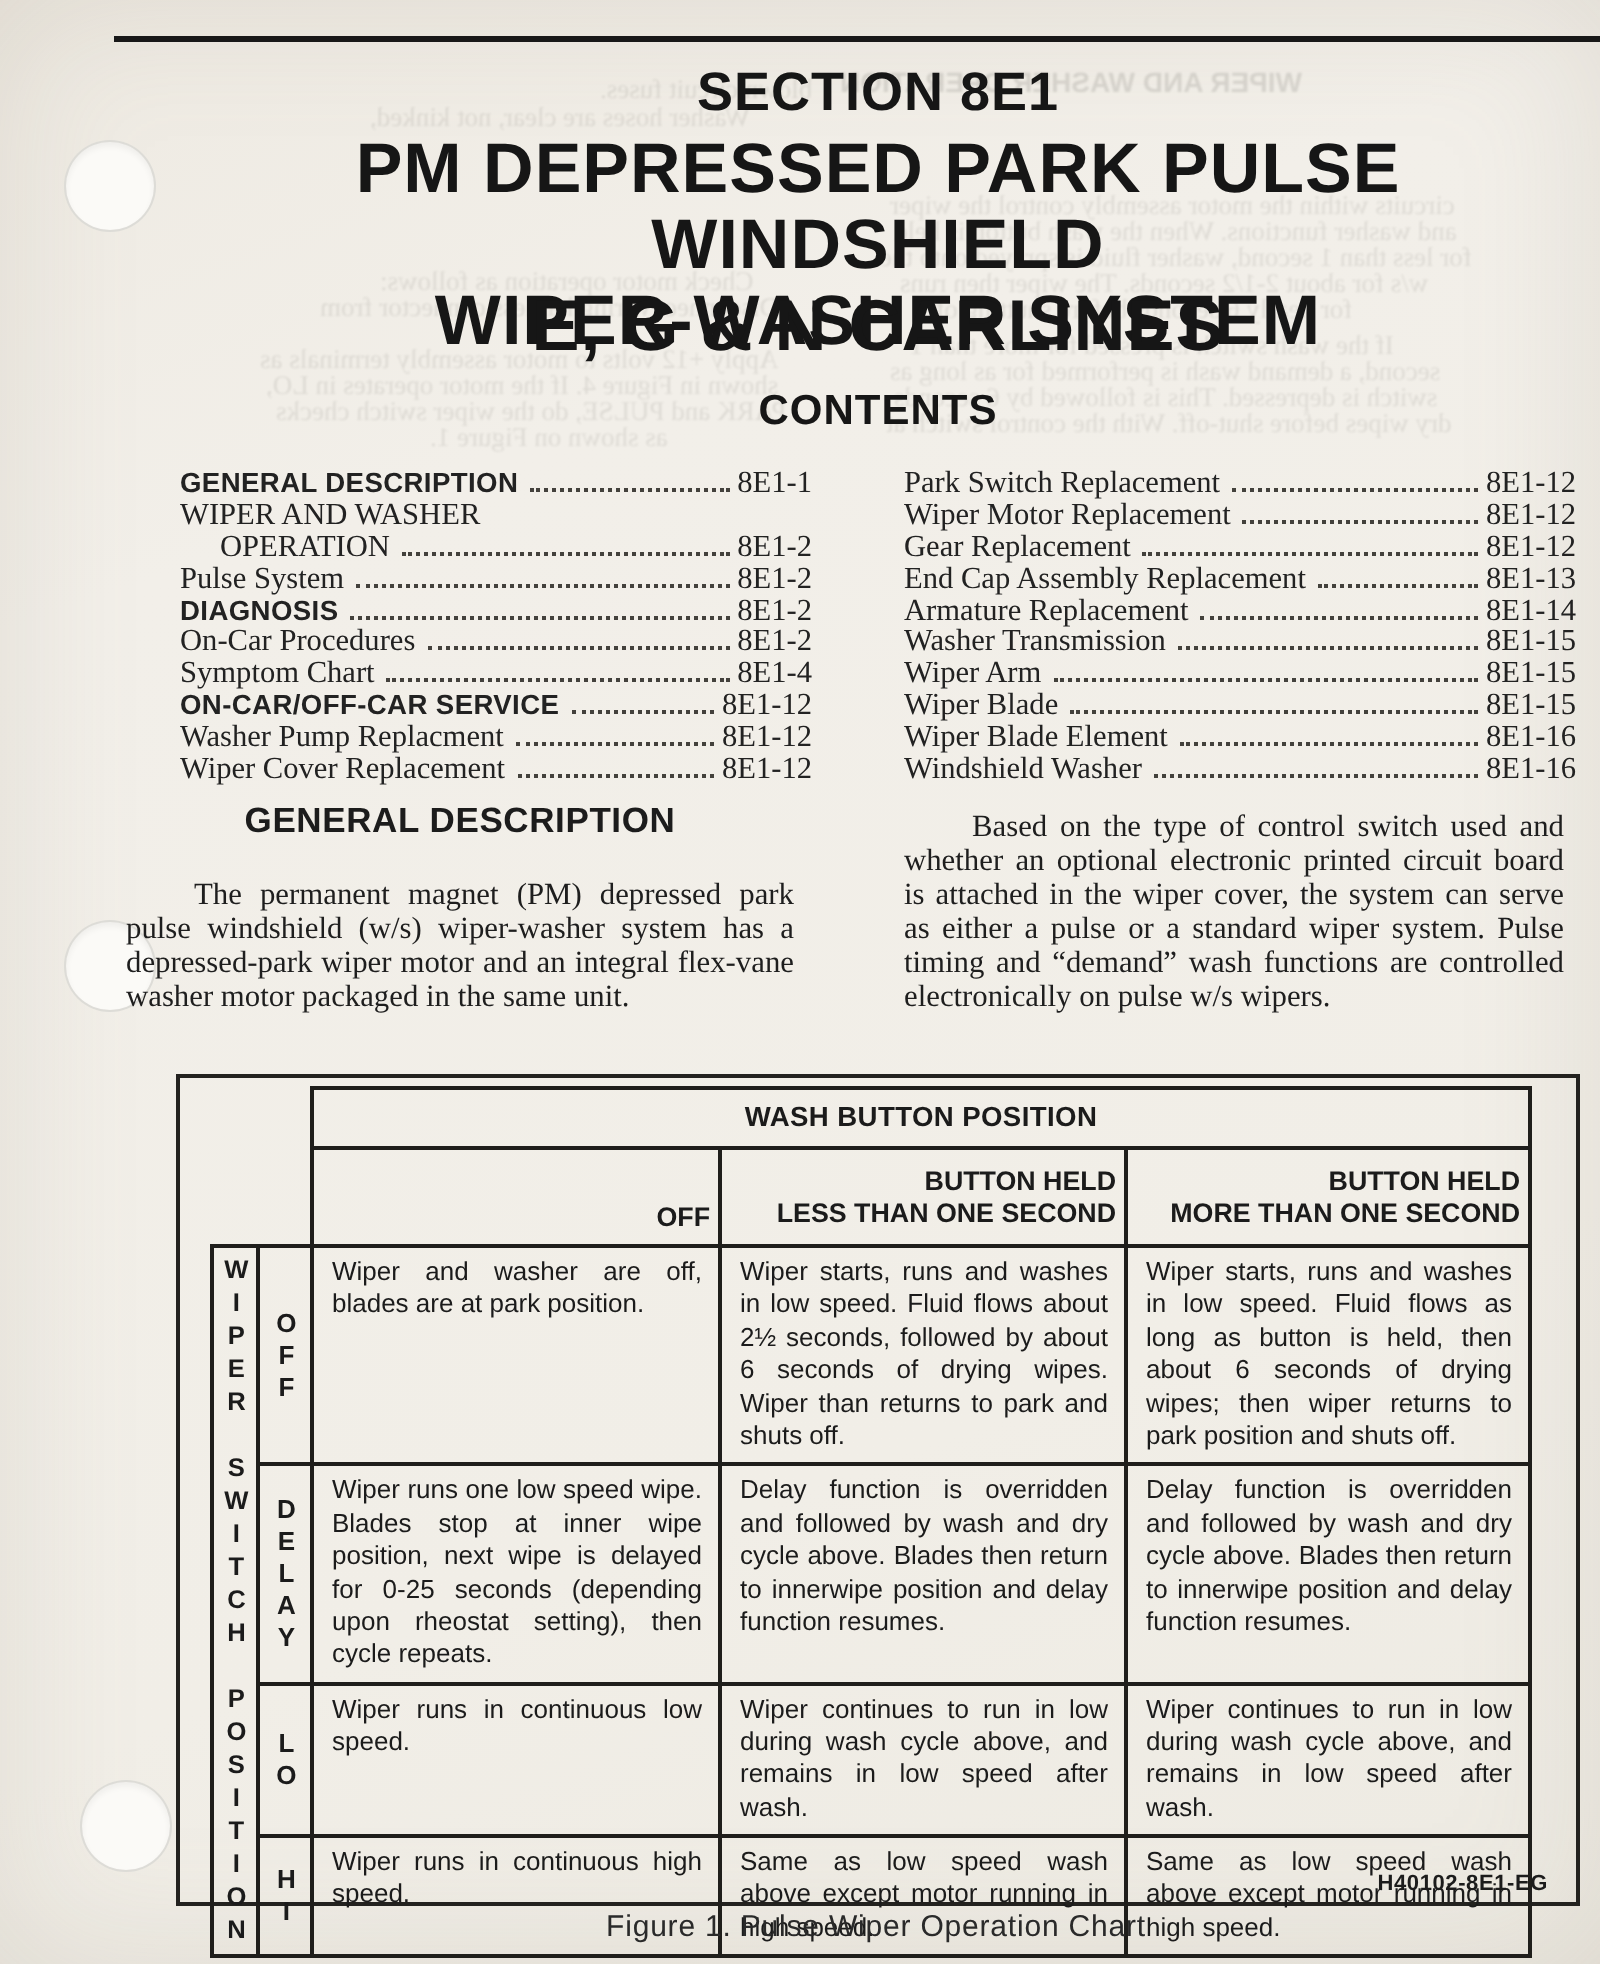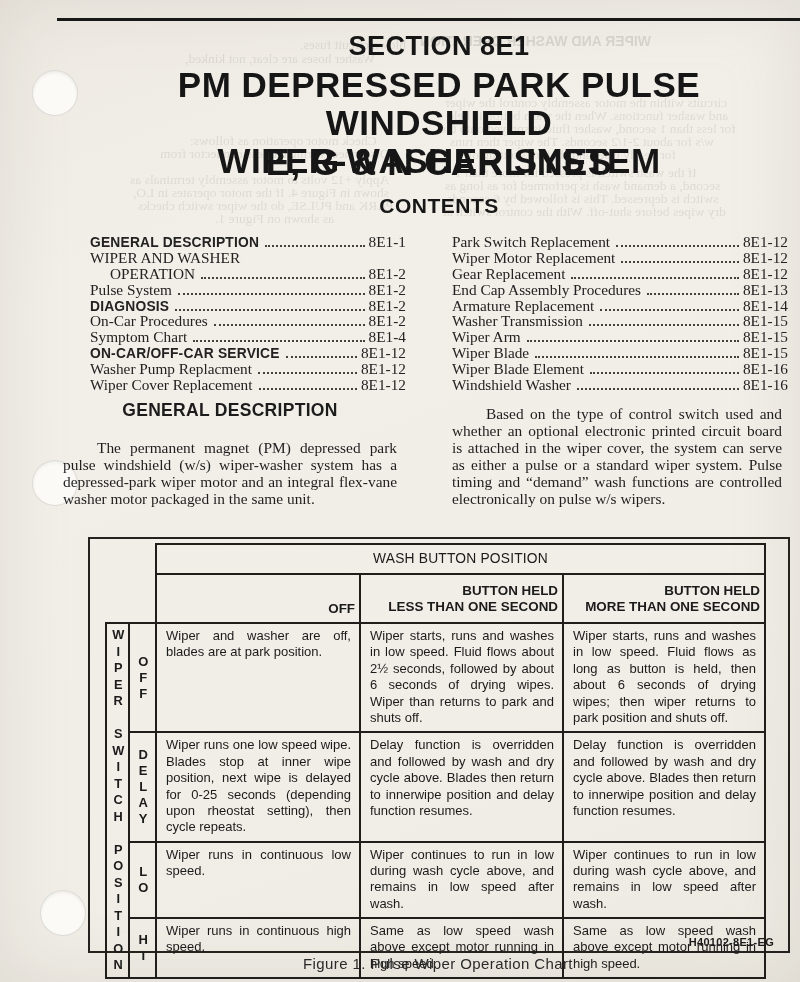--- a/index.html
+++ b/index.html
@@ -43,21 +43,21 @@
   .body-par{position:absolute;font-family:"Liberation Serif",serif;font-size:15.4px;line-height:17px;
             text-align:justify;text-indent:34px;color:#1e1e1e;}
   .par-left{top:439px;left:63px;width:334px;}
   .par-right{top:405px;left:452px;width:330px;}
   
   .figure-box{position:absolute;left:88px;top:537px;width:698px;height:412px;border:2px solid #23221f;}
   .op-table{position:absolute;left:15px;top:4px;border-collapse:collapse;table-layout:fixed;width:659px;
             font-size:13px;line-height:16.4px;}
   .op-table td{border:2px solid #1f1e1b;vertical-align:top;padding:4px 8px 4px 9px;text-align:justify;color:#1b1b1b;}
   .op-table td.spacer{border:none;background:none;}
-  .op-table td.span-head{font-weight:normal;text-align:center;vertical-align:middle;padding:3px;font-size:13.8px;letter-spacing:.2px;height:22px;}
+  .op-table td.span-head{font-weight:bold;text-align:center;vertical-align:middle;padding:3px;font-size:13.8px;letter-spacing:.2px;height:22px;}
   .op-table td.col-head{font-weight:bold;text-align:right;vertical-align:middle;font-size:13.4px;line-height:15.5px;height:38px;padding:3px 4px;}
   .op-table td.col-head.single{vertical-align:bottom;padding-bottom:6px;}
   .op-table td.axis-cell,.op-table td.rowlbl-cell{vertical-align:middle;text-align:center;padding:3px 1px;overflow:hidden;}
   .vert{writing-mode:vertical-rl;text-orientation:upright;font-weight:bold;margin:0 auto;white-space:pre;}
   .axis-text{font-size:12.8px;letter-spacing:1.5px;}
   .rowlbl-text{font-size:13px;letter-spacing:1px;}
   .fig-code{position:absolute;right:14px;bottom:3px;font-weight:bold;font-size:11px;letter-spacing:.3px;}
   .fig-caption{position:absolute;top:955px;left:88px;width:700px;text-align:center;font-size:15px;letter-spacing:.4px;color:#2a2a2a;}
 </style>
 </head>
@@ -159,21 +159,21 @@
           <span class="lbl">Wiper Motor Replacement</span>
           <span class="leader"></span>
           <span class="pg">8E1-12</span>
         </div>
       <div class="toc-row">
           <span class="lbl">Gear Replacement</span>
           <span class="leader"></span>
           <span class="pg">8E1-12</span>
         </div>
       <div class="toc-row">
-          <span class="lbl">End Cap Assembly Procedures</span>
+          <span class="lbl">End Cap Assembly Replacement</span>
           <span class="leader"></span>
           <span class="pg">8E1-13</span>
         </div>
       <div class="toc-row">
           <span class="lbl">Armature Replacement</span>
           <span class="leader"></span>
           <span class="pg">8E1-14</span>
         </div>
       <div class="toc-row">
           <span class="lbl">Washer Transmission</span>

